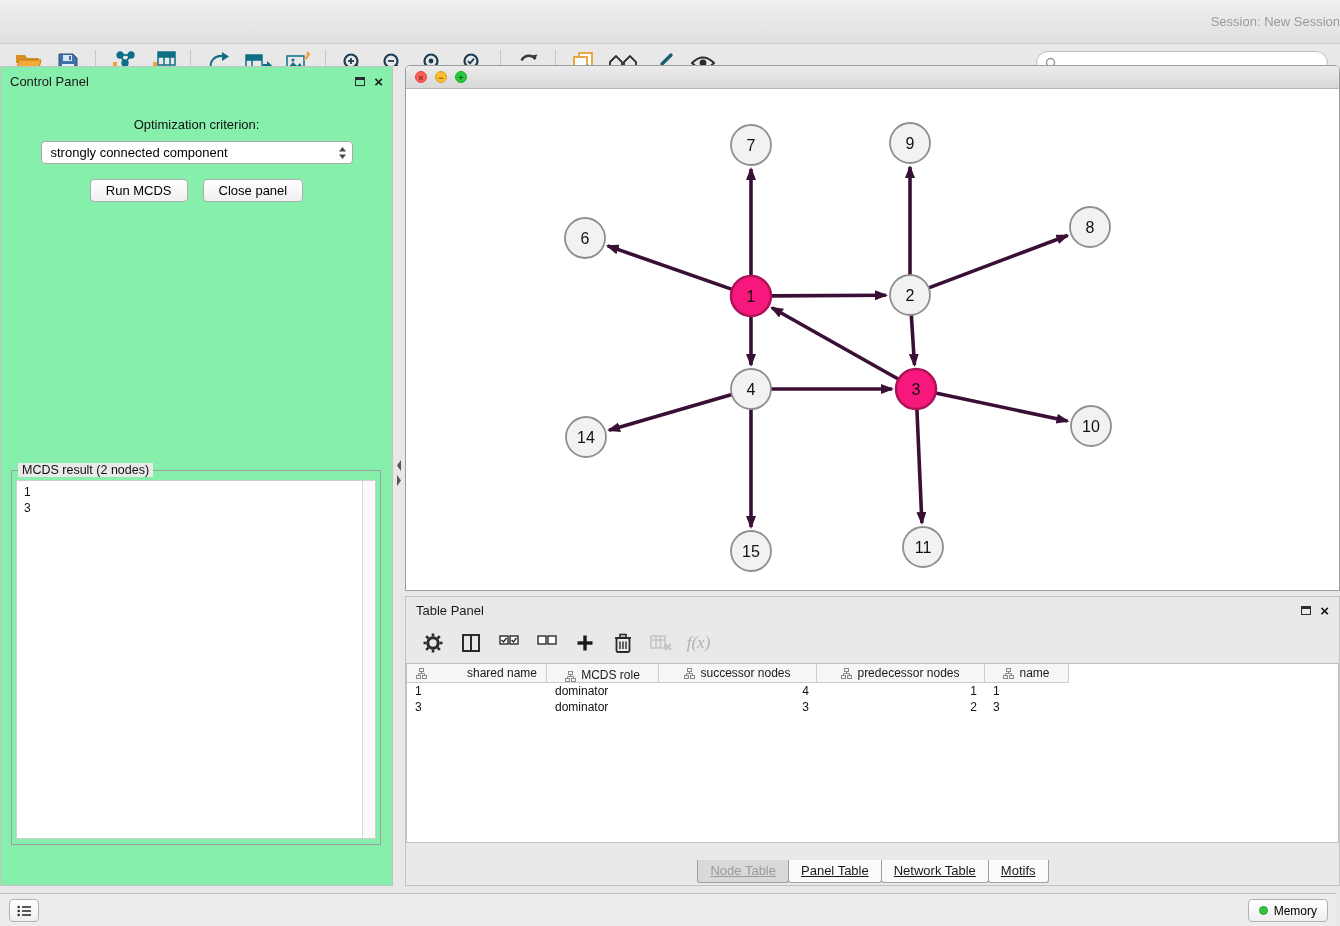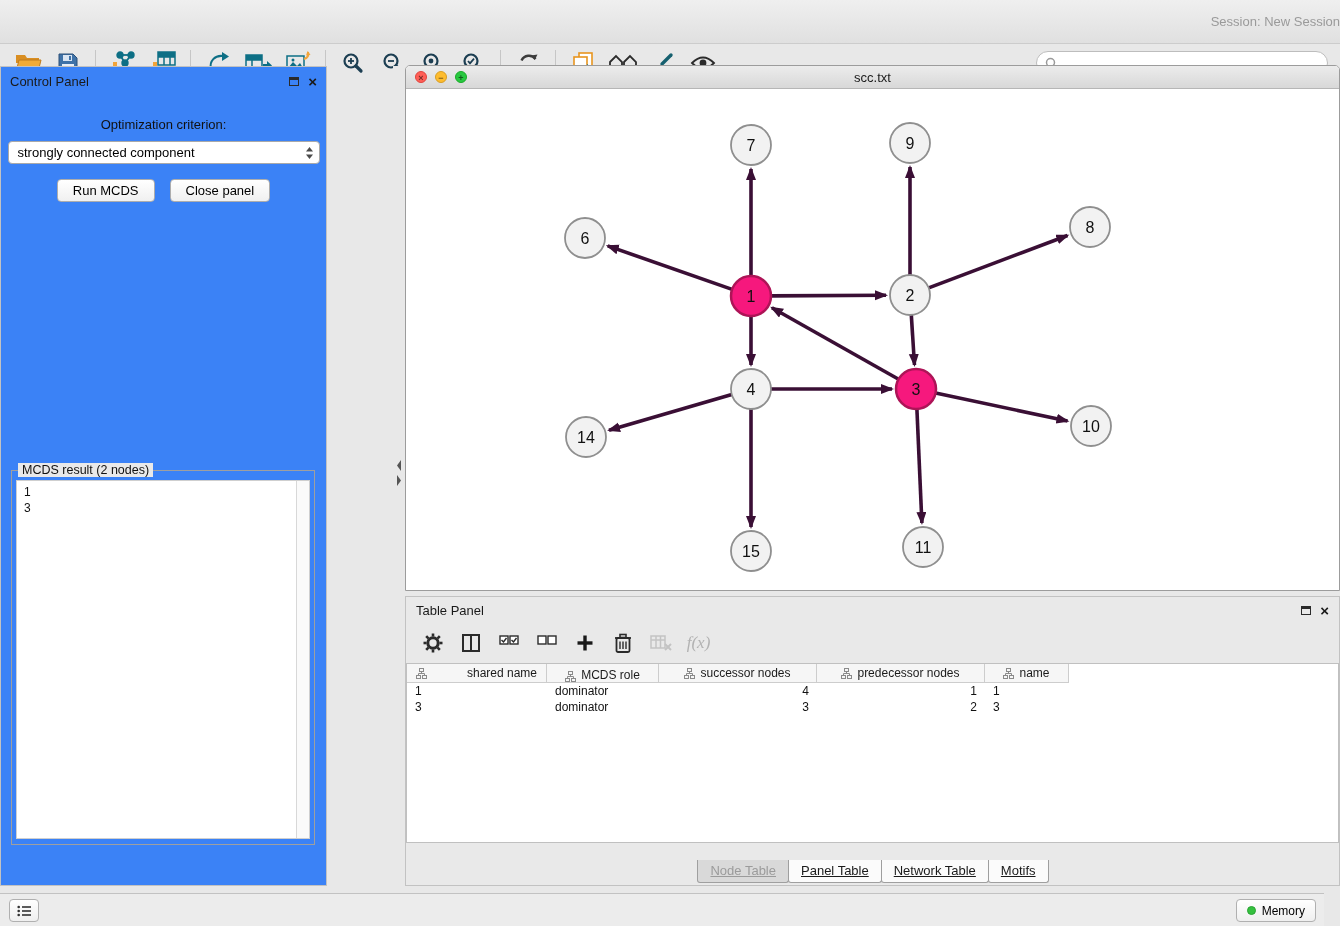--- a/index.html
+++ b/index.html
@@ -14,21 +14,21 @@
   
   .toolbar { height:38px; display:flex; align-items:center; padding:0 8px; position:relative; }
   .tbtn { height:32px; width:40px; display:flex; align-items:center; justify-content:center; cursor:pointer; border-radius:4px; }
   .tsep { width:1px; height:26px; background:#c6c6c6; margin:0 7px; }
   .search-wrap { position:absolute; right:12px; top:7px; width:292px; height:24px; background:#fff;
                  border:1px solid #bdbdbd; border-radius:12px; display:flex; align-items:center; padding:0 8px; }
   .search-wrap input { border:none; outline:none; flex:1; font-size:12px; background:transparent; margin-left:5px;
                        font-family:"Liberation Sans", sans-serif; }
 
   
-  .left-panel { position:absolute; left:0; top:66px; width:327px; height:820px; background:#3b82f6;
+  .left-panel { position:absolute; left:0; top:66px; width:393px; height:820px; background:#86efac;
                 border:1px solid #c2c2c2; }
   .panel-header { height:28px; display:flex; align-items:center; justify-content:space-between; padding:0 9px; font-size:13px; color:#1a1a1a; }
   .win-btns { display:flex; align-items:center; gap:9px; }
   .float-icon { width:10px; height:9px; border:1.5px solid #2b2b2b; border-top-width:3px; display:inline-block; cursor:pointer; }
   .close-x { font-size:15px; font-weight:bold; color:#1a1a1a; line-height:1; cursor:pointer; }
   .tabbar { height:26px; display:flex; justify-content:center; align-items:flex-end; border-bottom:1px solid #9f9f9f;
             background:#e9e9e9; padding-top:2px; }
   .tab { font-size:13px; padding:3px 13px 4px; background:#fbfbfb; border:1px solid #9f9f9f; border-bottom:none;
          margin-right:-1px; border-radius:3px 3px 0 0; color:#1a1a1a; cursor:pointer; }
   .tab.active { background:#d9d9d9; color:#9b9b9b; }
@@ -76,21 +76,21 @@
   .th { height:19px; background:#f6f6f6; border-right:1px solid #cdcdcd; border-bottom:1px solid #cdcdcd;
         display:flex; align-items:center; justify-content:center; gap:5px; font-size:12px; color:#1a1a1a; cursor:pointer; }
   .th-icon { display:flex; align-items:center; }
   .trow { display:flex; height:16px; }
   .td { font-size:12px; line-height:16px; padding:0 8px; color:#111; overflow:hidden; white-space:nowrap; }
   .tp-footer { height:16px; background:#e9e9e9; }
   .tp-tabs { height:26px; display:flex; justify-content:center; align-items:flex-start; padding-top:1px; }
   .tp-tabs .tab { border-radius:0 0 3px 3px; border:1px solid #9f9f9f; border-top:none; padding:3px 12px 4px;text-decoration:underline; }
 
   
-  .statusbar { position:absolute; left:0; right:16px; bottom:0; height:33px; background:#ececec; border-top:1px solid #c2c2c2; }
+  .statusbar { position:absolute; left:0; right:4px; bottom:0; height:33px; background:#ececec; border-top:1px solid #c2c2c2; }
   .status-btn { position:absolute; top:5px; height:23px; border:1px solid #b0b0b0; border-radius:4px;
                 background:linear-gradient(#ffffff,#efefef); display:flex; align-items:center; justify-content:center;
                 cursor:pointer; font-size:12px; font-family:"Liberation Sans", sans-serif; }
   .menu-btn { left:9px; width:30px; }
   .memory-btn { right:8px; padding:0 10px; gap:6px; }
   .mem-dot { width:9px; height:9px; border-radius:50%; background:#35c13f; border:1px solid #2aa334; }
 </style>
 </head>
 <body>
 
@@ -286,21 +286,20 @@
         <path d="M6 2 L2 7.5 L6 13 z" fill="#555"></path>
         <path d="M2 17 L6 22.5 L2 28 z" fill="#555"></path>
       </svg>
   </div>
 
   <div class="net-window">
     <div class="net-titlebar">
       <span class="tl red">×</span>
       <span class="tl yellow">−</span>
       <span class="tl green">+</span>
-      <span class="net-title">scc.txt</span>
     </div>
     <div class="net-content">
       <svg width="933" height="501" viewBox="0 0 933 501">
         <defs>
           <marker id="arrowhead" markerWidth="14" markerHeight="12" refX="11" refY="5" orient="auto" markerUnits="userSpaceOnUse">
             <path id="arrowhead-path" d="M0 0 L13 5 L0 10 Z" fill="#3a0f35"></path>
           </marker>
         </defs>
       <line x1="345.0" y1="187.0" x2="345.0" y2="80.0" stroke="#3a0f35" stroke-width="3.6" marker-end="url(#arrowhead)"></line>
           <line x1="326.1" y1="200.4" x2="201.7" y2="156.9" stroke="#3a0f35" stroke-width="3.6" marker-end="url(#arrowhead)"></line>

